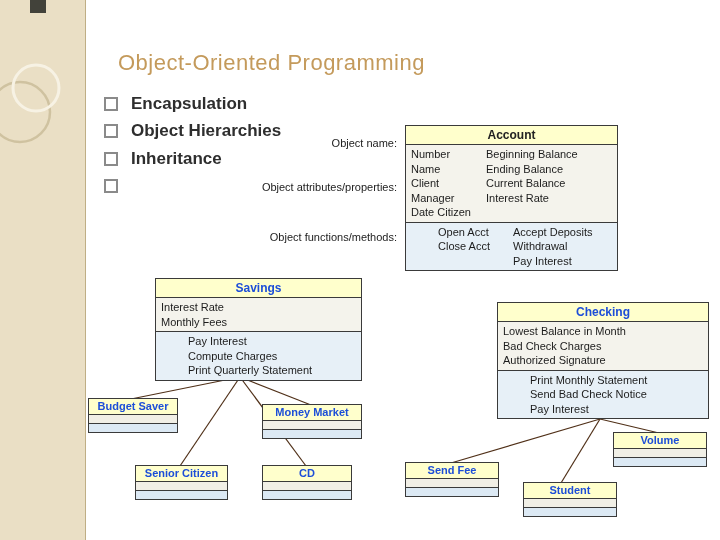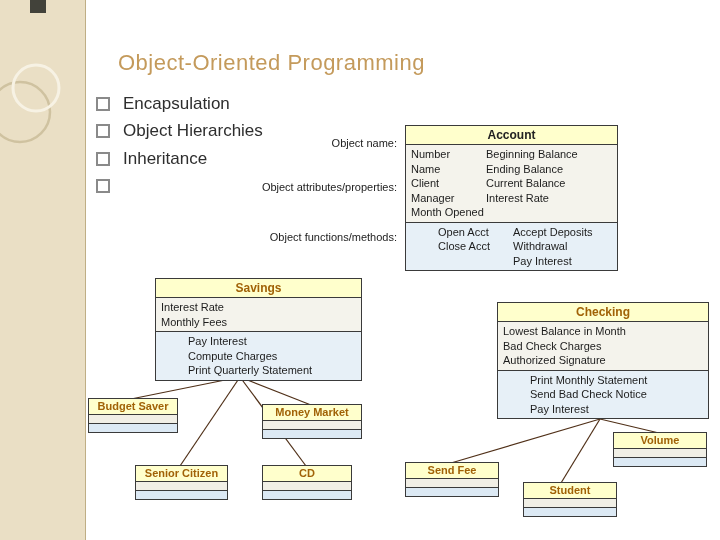--- a/index.html
+++ b/index.html
@@ -12,38 +12,38 @@
     position:absolute; left:0; top:0; width:85px; height:540px;
     background:#EADFC5; border-right:1px solid #BFAE85;
   }
   .topsq { position:absolute; left:30px; top:0; width:16px; height:13px; background:#42423A; }
   
   .title {
     position:absolute; left:118px; top:50px; margin:0;
     font-size:22px; font-weight:normal; color:#C49A5B; letter-spacing:.5px;
   }
   
-  .bullet-row { position:absolute; left:96px; display:flex; align-items:center; height:24px; }
+  .bullet-row { position:absolute; left:104px; display:flex; align-items:center; height:24px;font-weight:bold; }
   .bullet-sq {
     display:inline-block; width:10px; height:10px; border:2px solid #8a8a8a;
     background:#fff; margin-right:13px; flex:0 0 auto;
   }
   .bullet-label { font-size:17px; color:#2E2E2E; }
   
   .anno {
     position:absolute; width:200px; text-align:right;
     font-size:11px; color:#222; left:197px;
   }
   
   .box { position:absolute; border:1px solid #3a3a3a; background:#fff; font-size:11px; color:#1c1c1c; z-index:2; }
   .box-header {
     background:#FFFFCC; border-bottom:1px solid #3a3a3a; text-align:center;
     font-weight:bold; font-size:12px; height:18px; line-height:18px; color:#222;
   }
-  .sub-header { color:#a16207; }
+  .sub-header { color:#1d4ed8; }
   .section { padding:2px 5px; line-height:14.5px; }
   .attrs { background:#F4F3EC; border-bottom:1px solid #3a3a3a; }
   .methods { background:#E7F0F7;padding-left:32px; }
   .two-col { display:flex; }
   .two-col .c1 { width:75px; flex:0 0 auto; }
   .two-col .c2 { flex:1; }
   .ln { display:block; white-space:nowrap; }
   
   .mini .box-header { font-size:11px; height:15px; line-height:15px; }
   .row-a { height:8px; background:#F1EFE6; border-bottom:1px solid #3a3a3a; }
@@ -96,21 +96,21 @@
   </svg>
 
   <div class="box" style="left:405px; top:125px; width:211px;">
     <div class="box-header">Account</div>
     <div class="section attrs two-col">
       <div class="c1">
         <span class="ln">Number</span>
         <span class="ln">Name</span>
         <span class="ln">Client</span>
         <span class="ln">Manager</span>
-        <span class="ln">Month Opened</span>
+        <span class="ln">Date Citizen</span>
       </div>
       <div class="c2">
         <span class="ln">Beginning Balance</span>
         <span class="ln">Ending Balance</span>
         <span class="ln">Current Balance</span>
         <span class="ln">Interest Rate</span>
       </div>
     </div>
     <div class="section methods two-col">
       <div class="c1">

